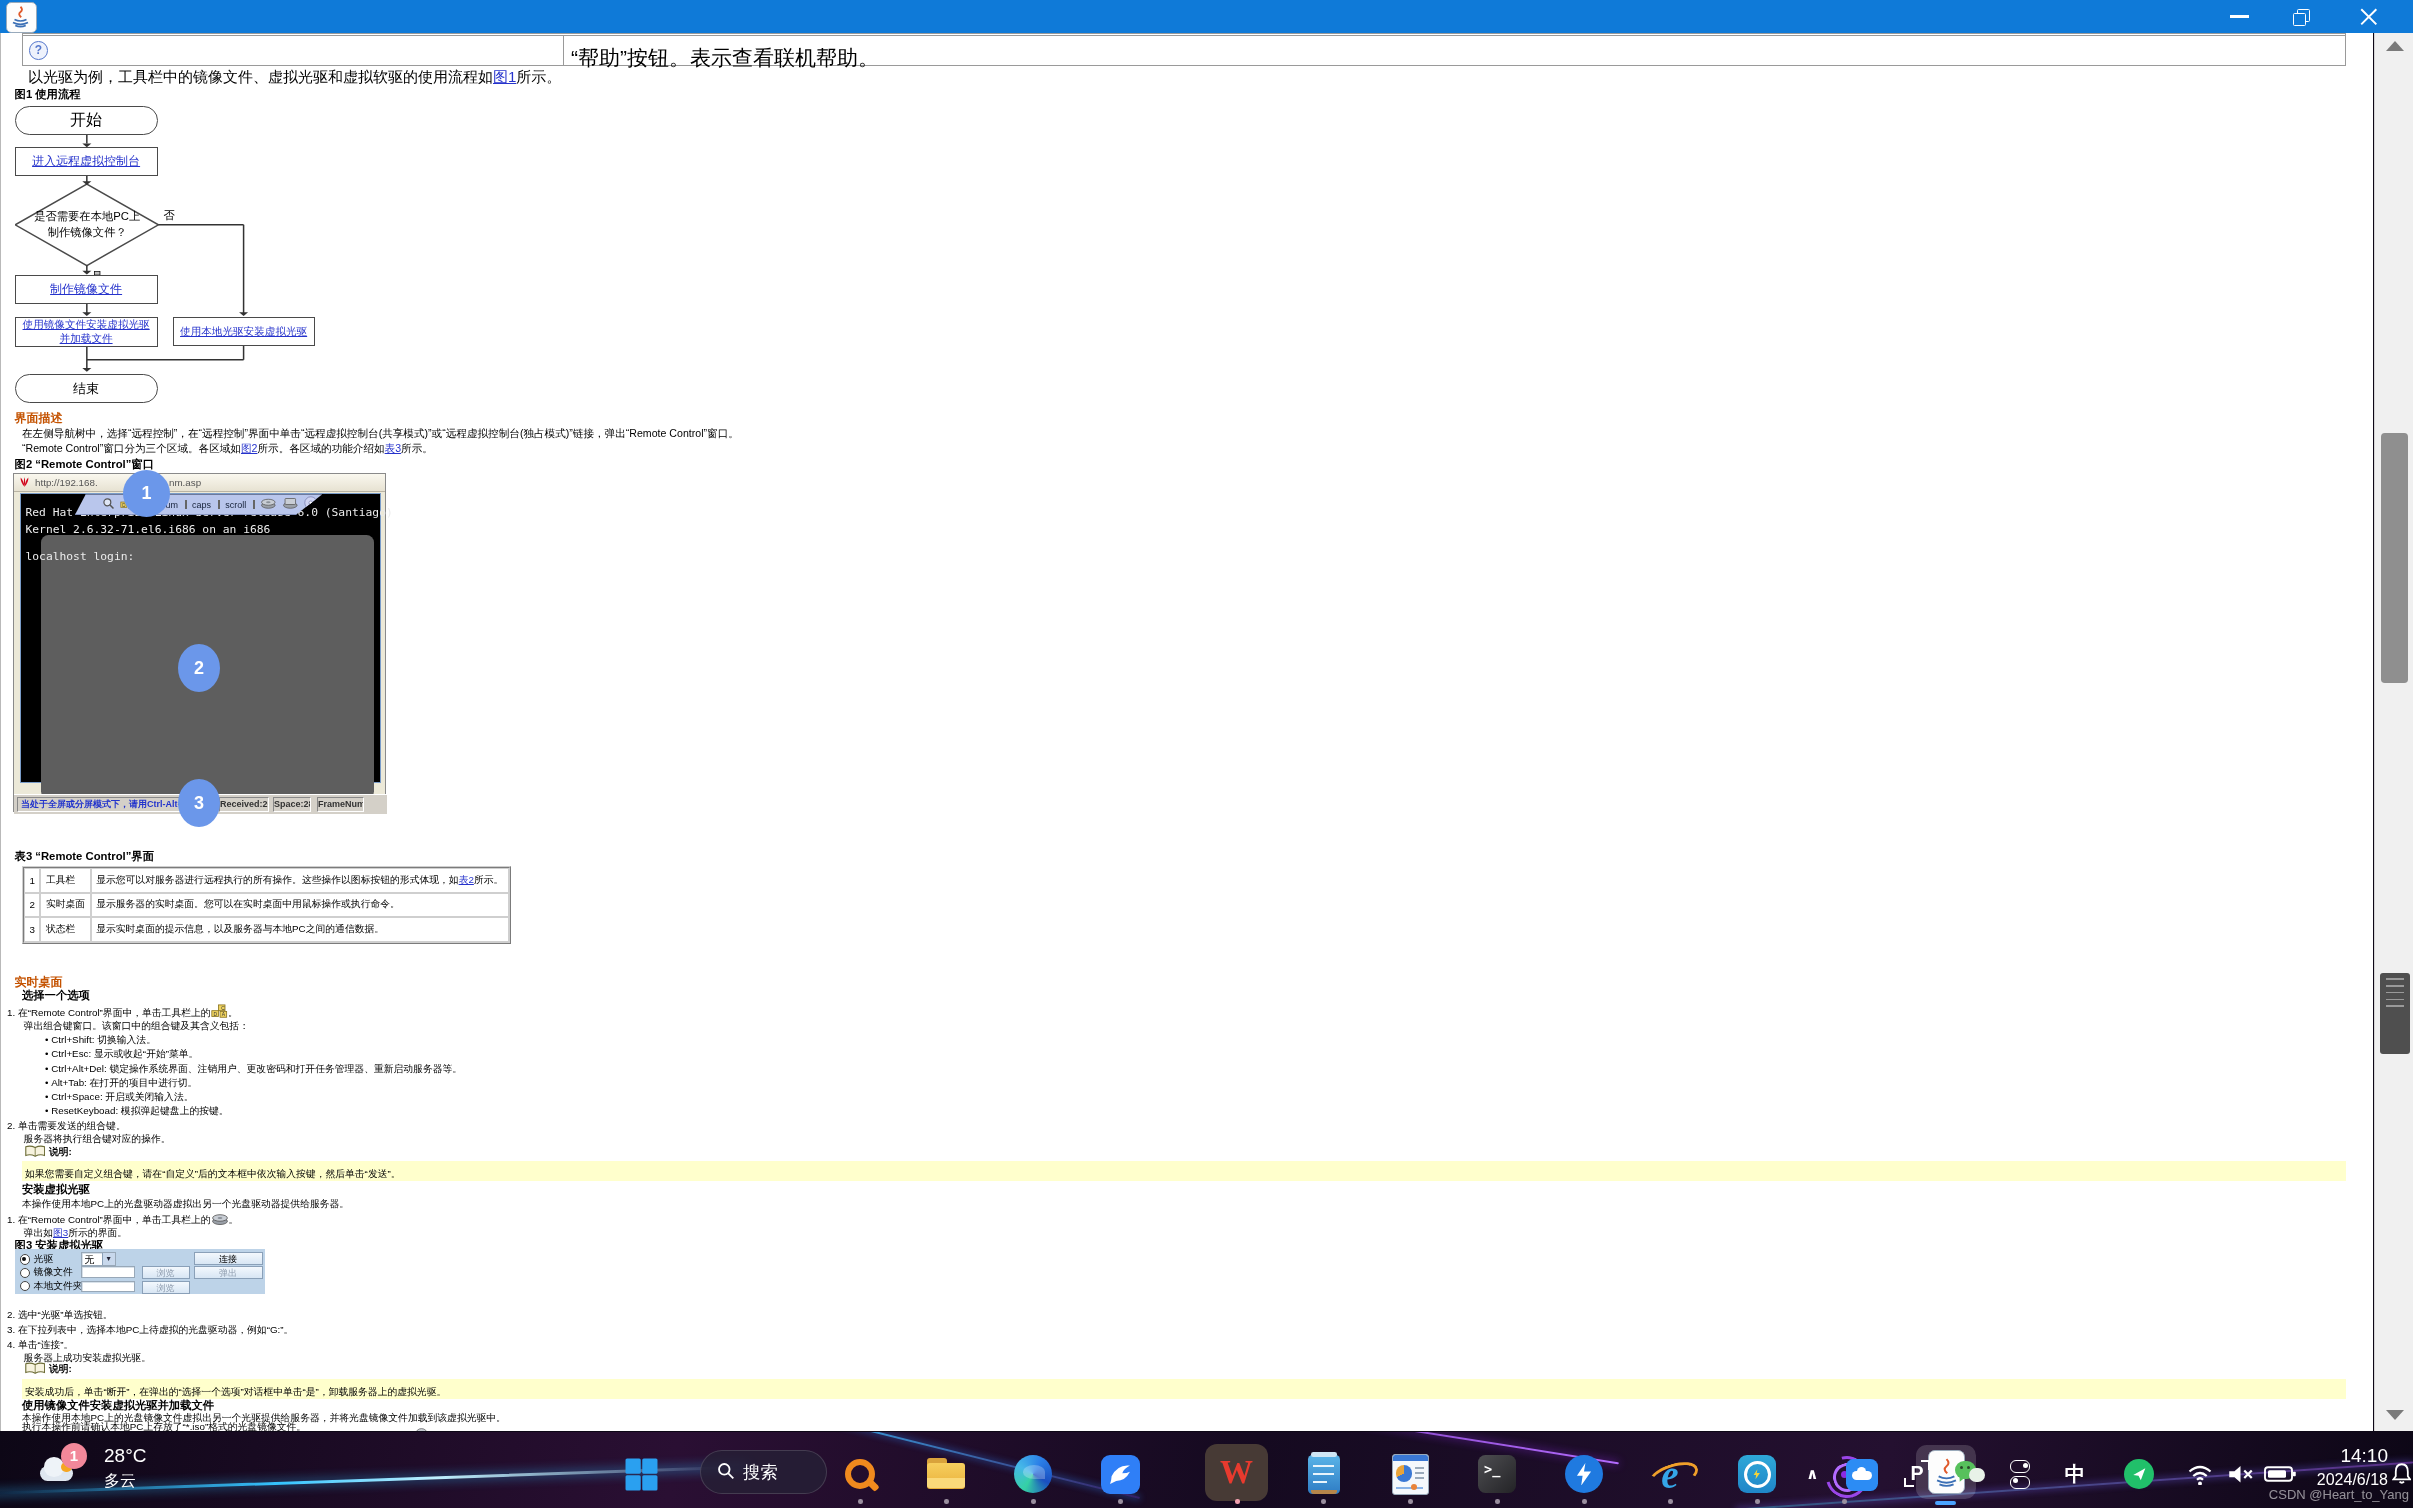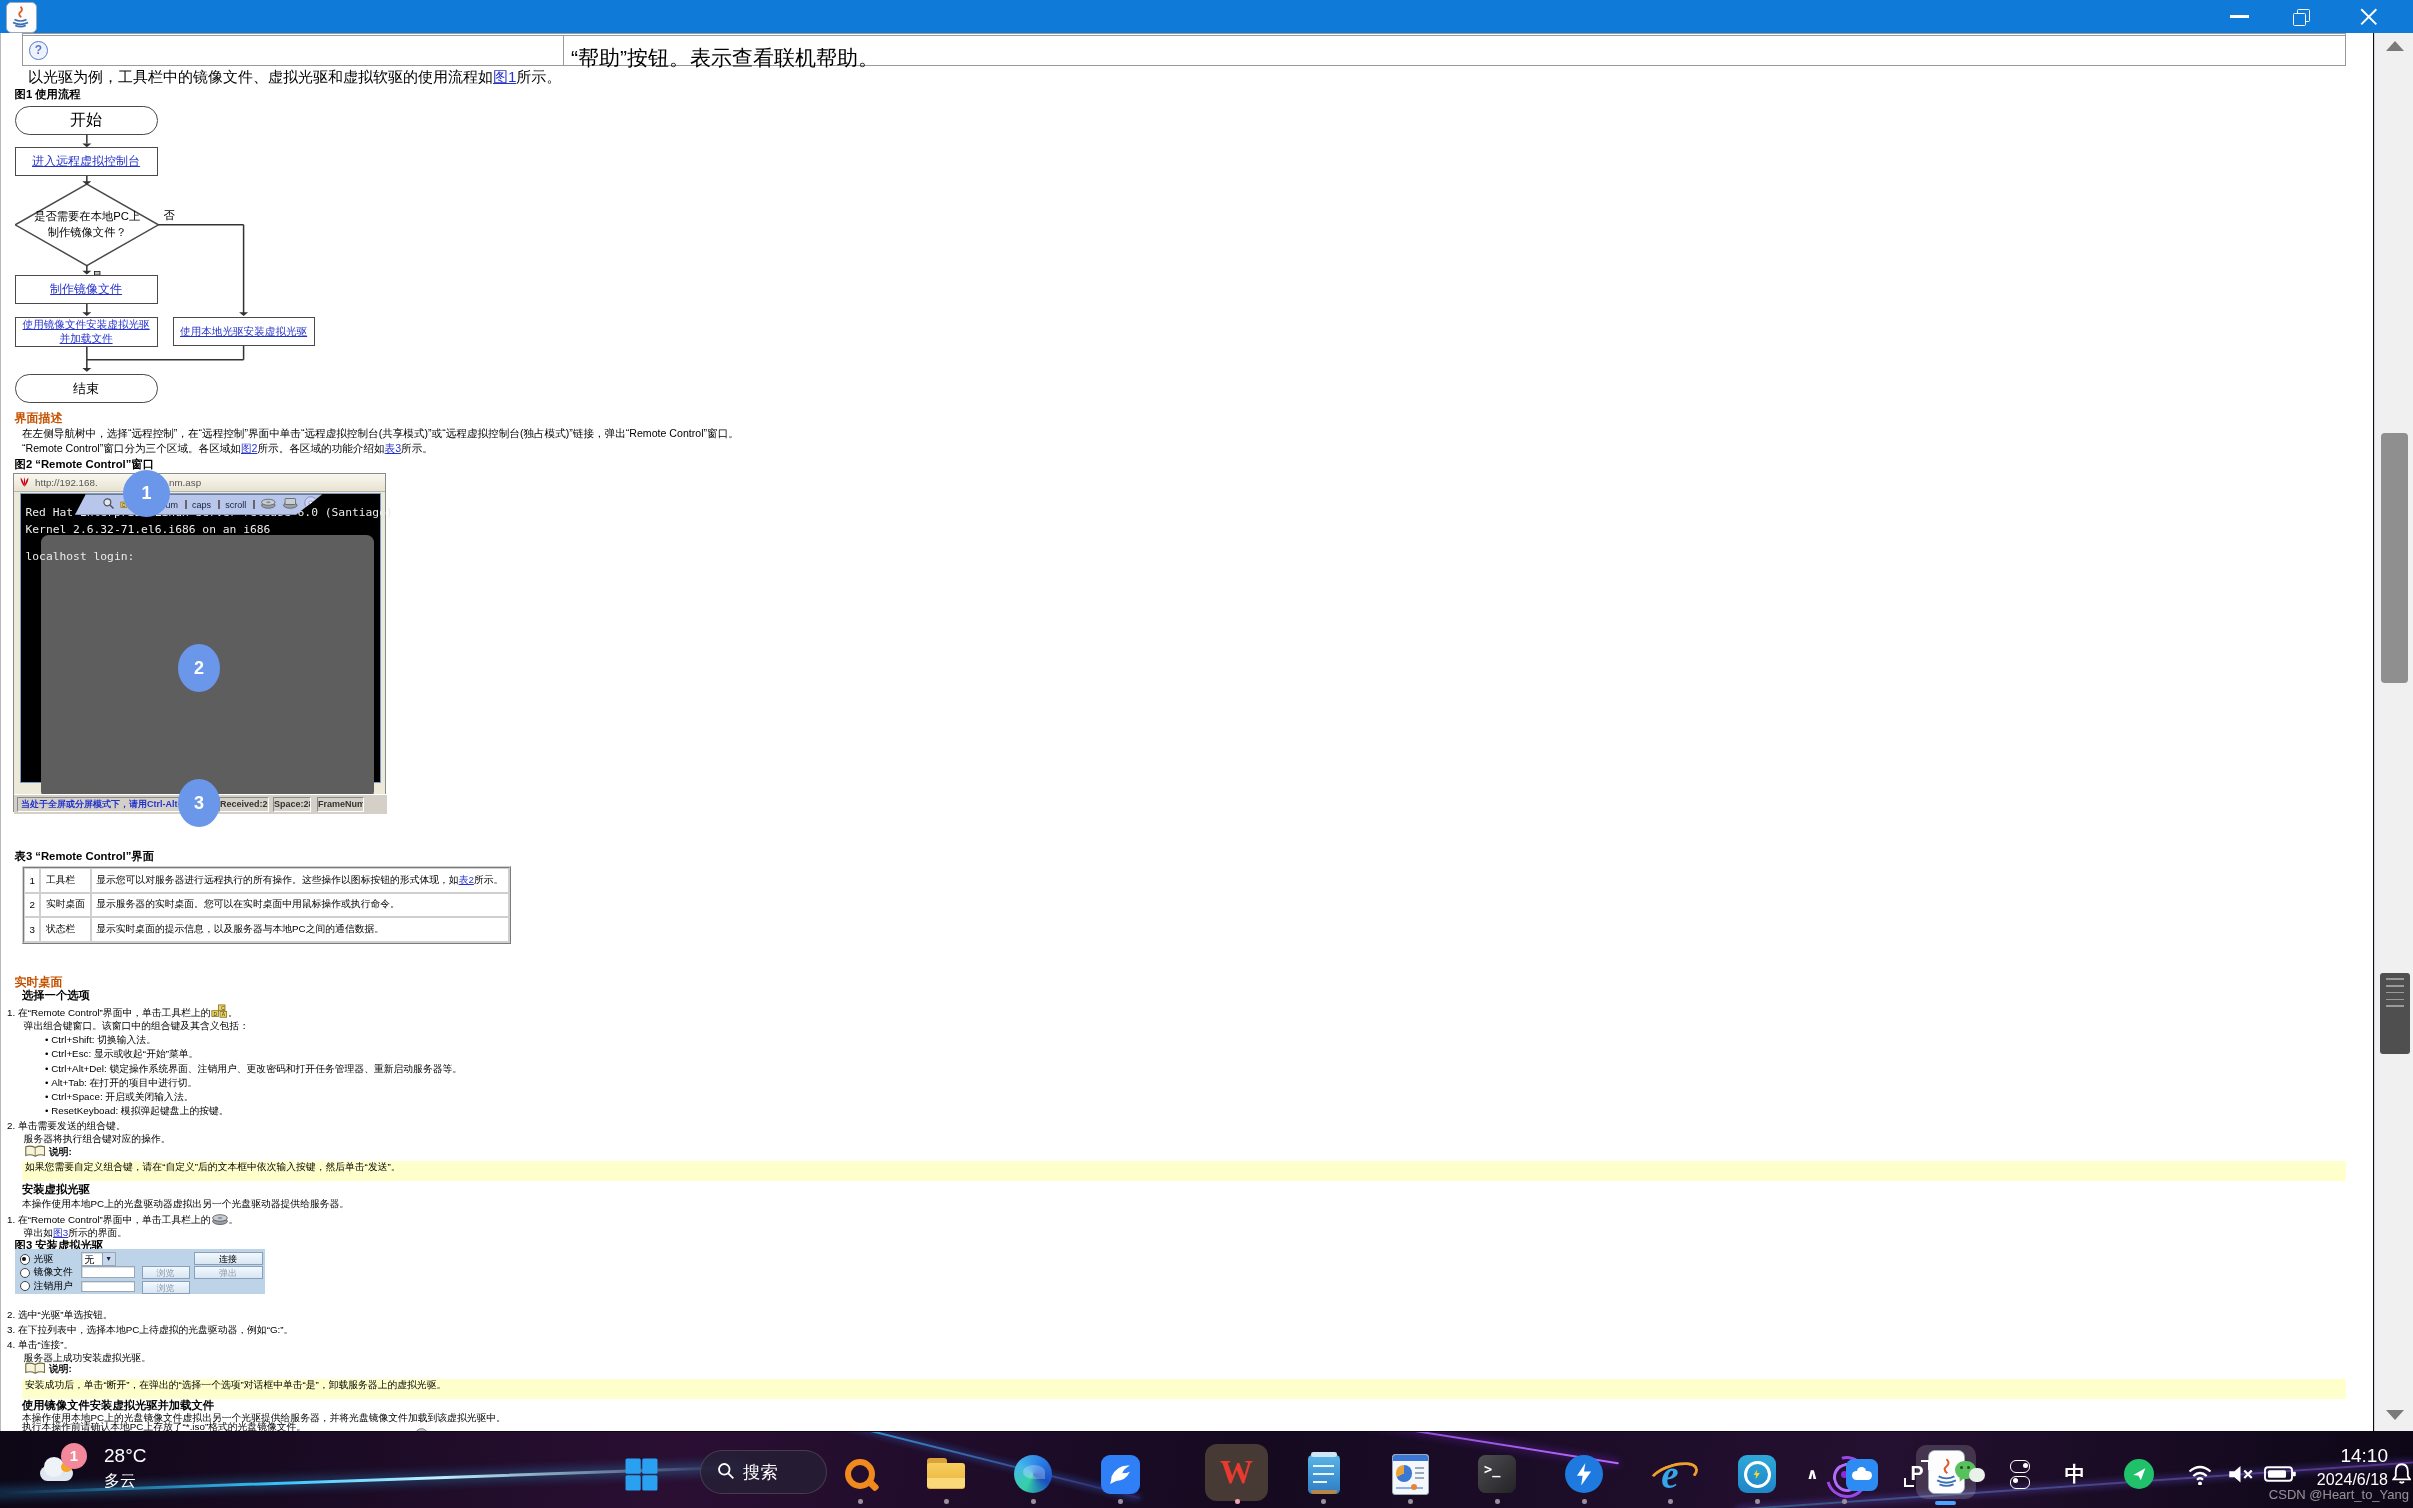--- a/index.html
+++ b/index.html
@@ -33,21 +33,21 @@
 .tlabel{font-size:9px;color:#16223a}
 .led{display:inline-block;width:6.8px;height:6.8px;background:#2e2e2e;border:0.8px solid #666;margin-left:1.5px}
 #rstatus{position:absolute;left:0;top:320px;width:373px;height:19.6px;background:#d4d0c8;border-top:0.8px solid #fff;box-sizing:border-box}
 .spanel{position:absolute;top:2.3px;height:14.3px;border:0.8px solid #888;border-right-color:#fff;border-bottom-color:#fff;background:#d4d0c8;font-size:9px;font-weight:bold;color:#333;text-align:center;line-height:13.6px;overflow:hidden;white-space:nowrap;box-sizing:border-box}
 .callout{position:absolute;background:#6b97ea;border-radius:50%;color:#fff;font-weight:bold;display:flex;align-items:center;justify-content:center;z-index:6;font-size:18px}
 
 #t3{position:absolute;left:21px;top:833px;border-collapse:separate;border-spacing:0;border:2.3px ridge #cfcfcf;background:#fff}
 #t3 th{background:#d6d6d6;border:1.5px ridge #cfcfcf;font-size:9.8px;font-weight:bold;height:24px;text-align:center}
 #t3 td{border:1.5px ridge #cfcfcf;font-size:9.8px;height:19.6px;padding:1.5px 4.5px;text-align:left;vertical-align:middle}
 
-.ybar{position:absolute;left:21px;width:2324px;height:19.6px;background:#ffffcc;display:flex;align-items:flex-start}
+.ybar{position:absolute;left:21px;width:2324px;height:19.6px;background:#ffffcc;display:flex;align-items:flex-end}
 .kbdicon{display:inline-block;vertical-align:-3px}
 
 #f3{position:absolute;left:13.6px;top:1216px;width:250px;height:45px;background:#bdd3e8}
 .radio{position:absolute;width:8.3px;height:8.3px;border:0.8px solid #444;border-radius:50%;background:#fff}
 .radio.sel::after{content:"";position:absolute;left:1.5px;top:1.5px;width:3.8px;height:3.8px;border-radius:50%;background:#111}
 .f3lbl{position:absolute;font-size:9.8px}
 .f3btn{position:absolute;height:13px;background:linear-gradient(#f3f8fd,#d8e6f4);border:0.8px solid #8aa0b8;font-size:9px;text-align:center;line-height:12px;box-sizing:border-box}
 .f3btn.dis{color:#8e9cae}
 .f3txt{position:absolute;height:11.3px;background:#fff;border:0.8px solid #98a8b8;box-shadow:inset 0.8px 0.8px 0 #cdd9e4;box-sizing:border-box}
 
@@ -298,21 +298,21 @@
       </div>
       <div class="f3btn" style="left:179px;top:3px;width:69px">连接</div>
 
       <div class="radio" style="left:5.3px;top:19px"></div>
       <div class="f3lbl" style="left:19px;top:17.3px">镜像文件</div>
       <div class="f3txt" style="left:66px;top:17.3px;width:54px"></div>
       <div class="f3btn dis" style="left:127px;top:17.3px;width:48px">浏览</div>
       <div class="f3btn dis" style="left:179px;top:17.3px;width:69px">弹出</div>
 
       <div class="radio" style="left:5.3px;top:32px"></div>
-      <div class="f3lbl" style="left:19px;top:31px">注销用户</div>
+      <div class="f3lbl" style="left:19px;top:31px">本地文件夹</div>
       <div class="f3txt" style="left:66px;top:32px;width:54px"></div>
       <div class="f3btn dis" style="left:127px;top:32px;width:48px">浏览</div>
     </div>
 
     <div class="abs nw body13" style="left:6px;top:1276px"><span>2.</span>&nbsp;<span>选中“光驱”单选按钮。</span></div>
     <div class="abs nw body13" style="left:6px;top:1291px"><span>3.</span>&nbsp;<span>在下拉列表中，选择本地PC上待虚拟的光盘驱动器，例如“G:”。</span></div>
     <div class="abs nw body13" style="left:6px;top:1306px"><span>4.</span>&nbsp;<span>单击“连接”。</span></div>
     <div class="abs nw body13" style="left:22.6px;top:1319px">服务器上成功安装虚拟光驱。</div>
 
     <div class="abs nw" style="left:24px;top:1329px"><svg width="20.4" height="13" viewBox="0 0 26 16">

